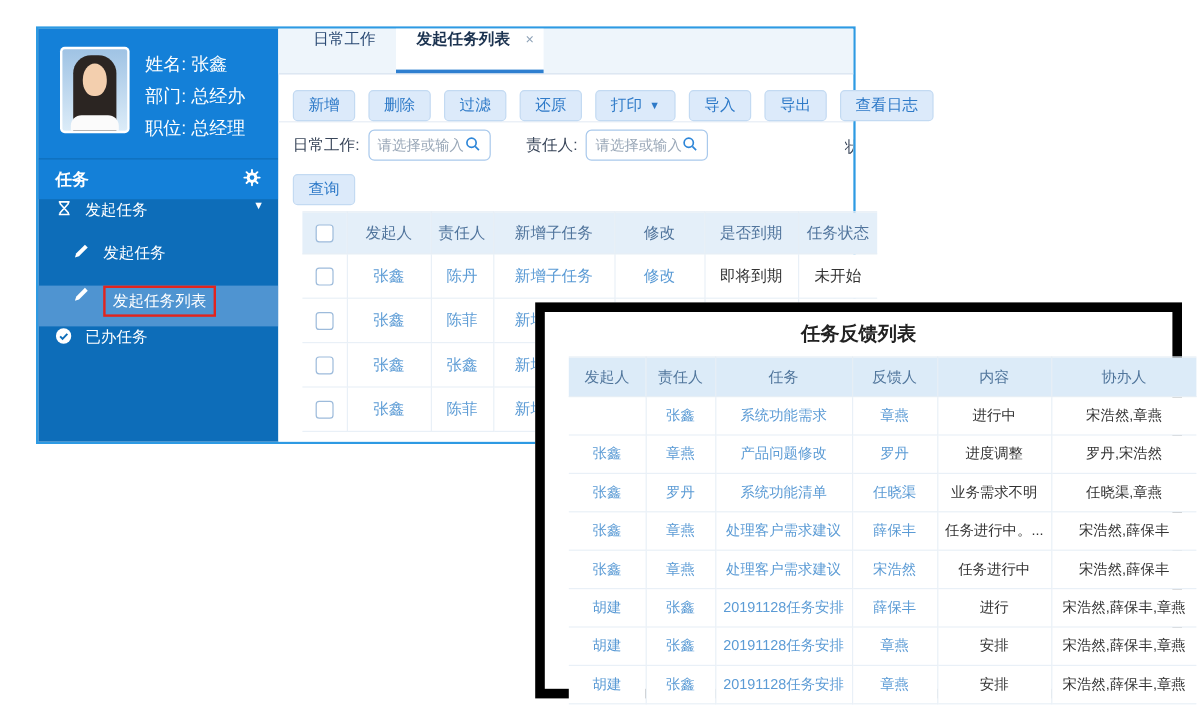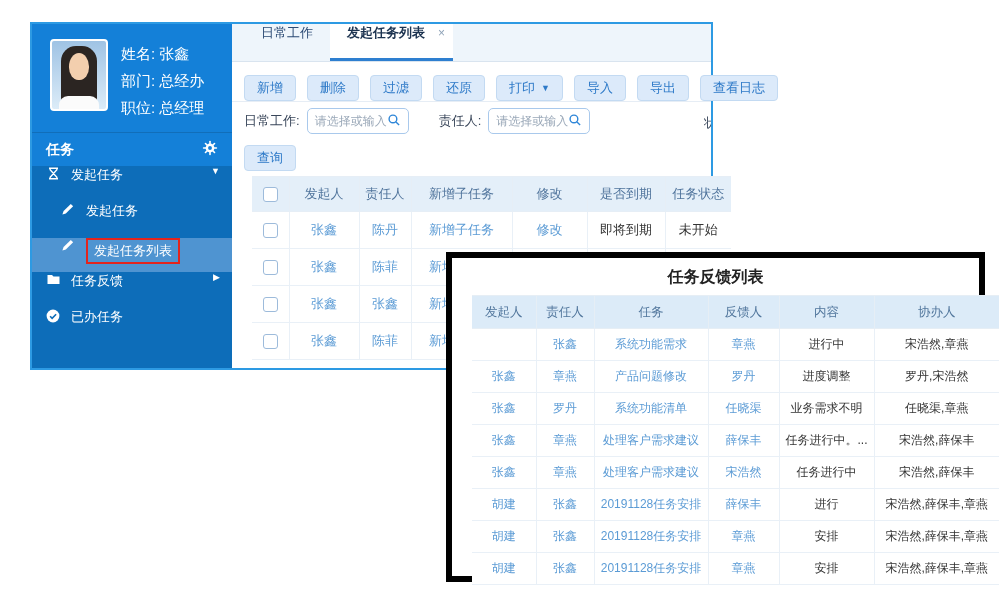--- a/index.html
+++ b/index.html
@@ -71,21 +71,21 @@
   .ttable td { height:37px; border:1px solid #e9f0f7; text-align:center; background:#fff; }
   .ttable th:first-child, .ttable td:first-child { border-left:none; }
   .ttable th:last-child, .ttable td:last-child { border-right:none; }
   td.link { color:#5b9bd5; cursor:pointer; }
   td.plain { color:#333; }
   .cb { display:inline-block; width:15px; height:15px; border:1px solid #9dbbdb;
         border-radius:3px; background:#fff; vertical-align:middle; cursor:pointer; }
 
   
   .overlay { position:absolute; left:446px; top:252px; width:539px; height:330px;
-             background:#fff; border:6px solid #000000; z-index:10;
+             background:#fff; border:8px solid #000000; z-index:10;
              display:flex; flex-direction:column; }
   .ovtitle { height:37px; line-height:37px; text-align:center; font-weight:bold;
              font-size:16px; color:#222; flex:none; }
   .ovtable th { background:#dcebf8; color:#51769c; font-weight:normal; height:33px;
                 border:1px solid #e6eef5; text-align:center; font-size:12.5px; }
   .ovtable td { height:32px; border:1px solid #e9f0f7; text-align:center; font-size:12px;
                 background:#fff; }
   .ovtable th:first-child, .ovtable td:first-child { border-left:none; }
   .ovtable th:last-child, .ovtable td:last-child { border-right:none; }
 </style>
@@ -153,29 +153,20 @@
             <svg viewBox="0 0 20 20" width="14" height="14">
                 <path fill="#fff" d="M2 18l1.7-5L14 2.7 17.3 6 6.9 16.4z"></path>
               </svg>
           </span>
           <span class="red-box">
             <span>发起任务列表</span>
           </span>
         </div>
 
 
-        <div class="mi">
-          <span class="ic">
-            <svg viewBox="0 0 20 20" width="15" height="15">
-                <path fill="#fff" d="M2 4h6l2 2h8v10H2z"></path>
-              </svg>
-          </span>
-          <span>任务反馈</span>
-          <span class="caret">▶</span>
-        </div>
 
         <div class="mi">
           <span class="ic">
             <svg viewBox="0 0 20 20" width="16" height="16">
               <circle cx="10" cy="10" r="8" fill="#fff"></circle>
               <path d="M6.4 10.4l2.5 2.6 5-5.2" stroke="#0d6db9" stroke-width="2" fill="none"></path>
             </svg>
           </span>
           <span>已办任务</span>
         </div>

